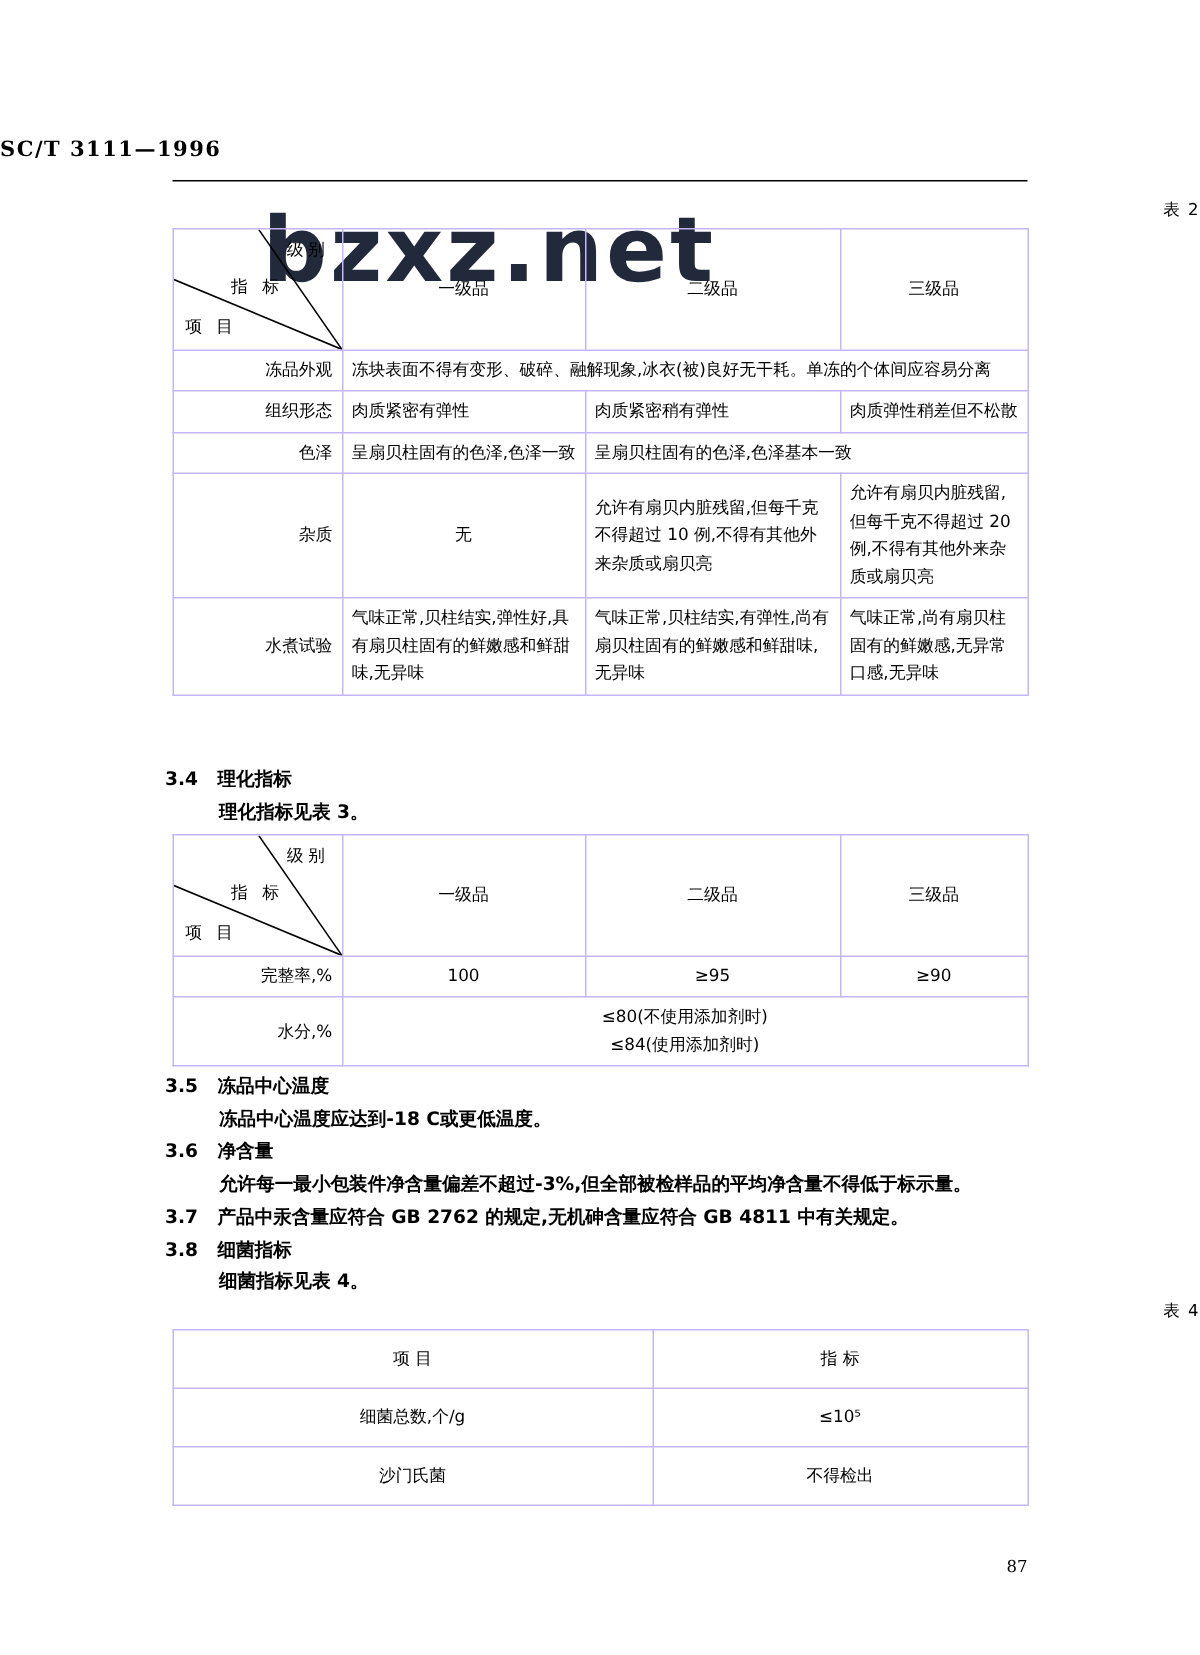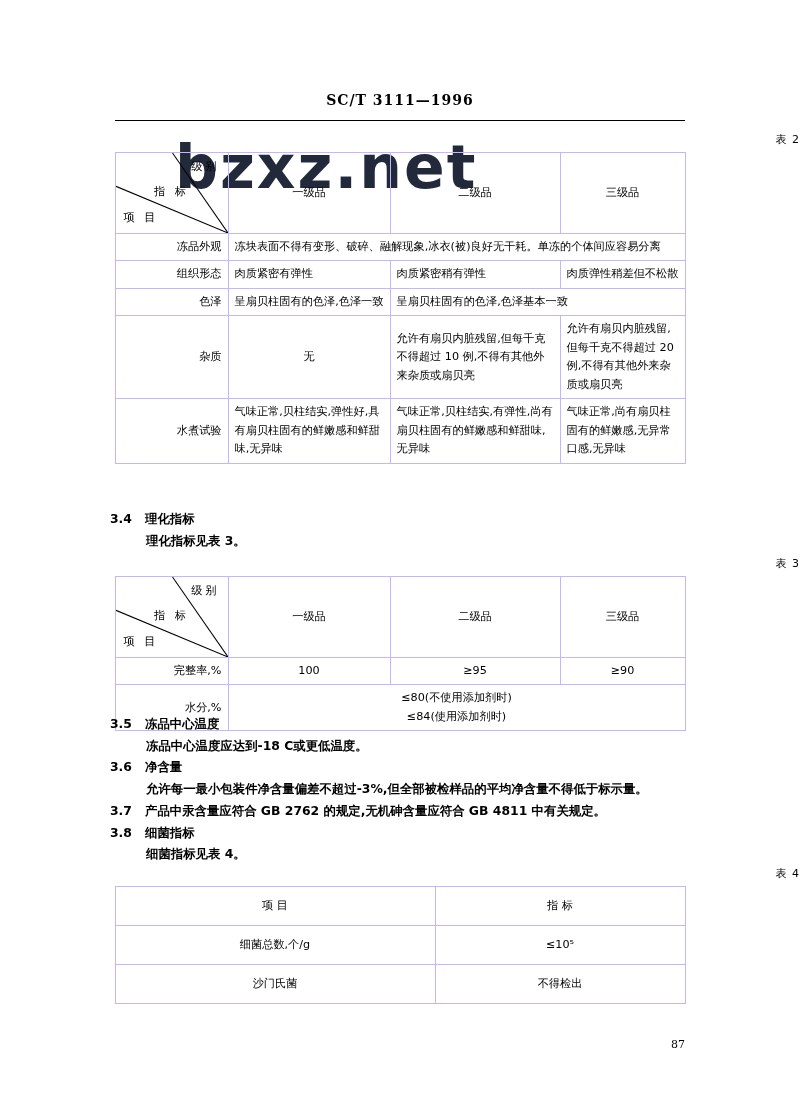--- a/index.html
+++ b/index.html
@@ -39,21 +39,20 @@
     font-family: "DejaVu Sans", "Liberation Sans", sans-serif;
   }
 
   .content { position: relative; z-index: 2; }
 
   
   .doc-header {
     position: absolute;
     left: 0; right: 0;
     top: 92px;
-    text-align: center;
     font-size: 14px;
     font-weight: bold;
     letter-spacing: 1px;
     font-family: "DejaVu Serif", "Liberation Serif", serif;
   }
   .header-rule {
     position: absolute;
     left: 115px;
     right: 115px;
     top: 120px;
@@ -226,21 +225,20 @@
 
     <div class="sec" style="position:absolute; left:110px; top:508px; width:580px;">
       <div class="sec-head">
         <span class="sec-num">3.4</span>
         <span>理化指标</span>
       </div>
       <div class="sec-body">理化指标见表 3。</div>
     </div>
 
     <div style="position:absolute; left:0; right:0; top:556px;">
-      <div class="tbl-caption">表 3</div>
       <table class="doc-tbl">
         <colgroup>
           <col style="width:113px">
           <col style="width:162px">
           <col style="width:170px">
           <col style="width:125px">
         </colgroup>
         <tbody>
           <tr>
             <td class="corner">

